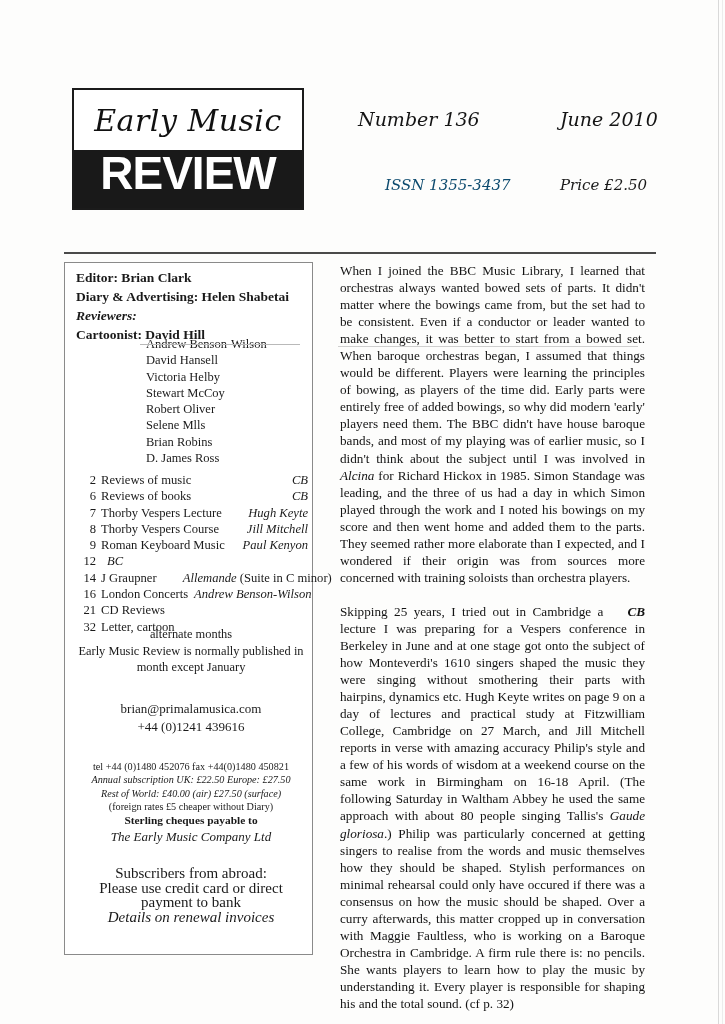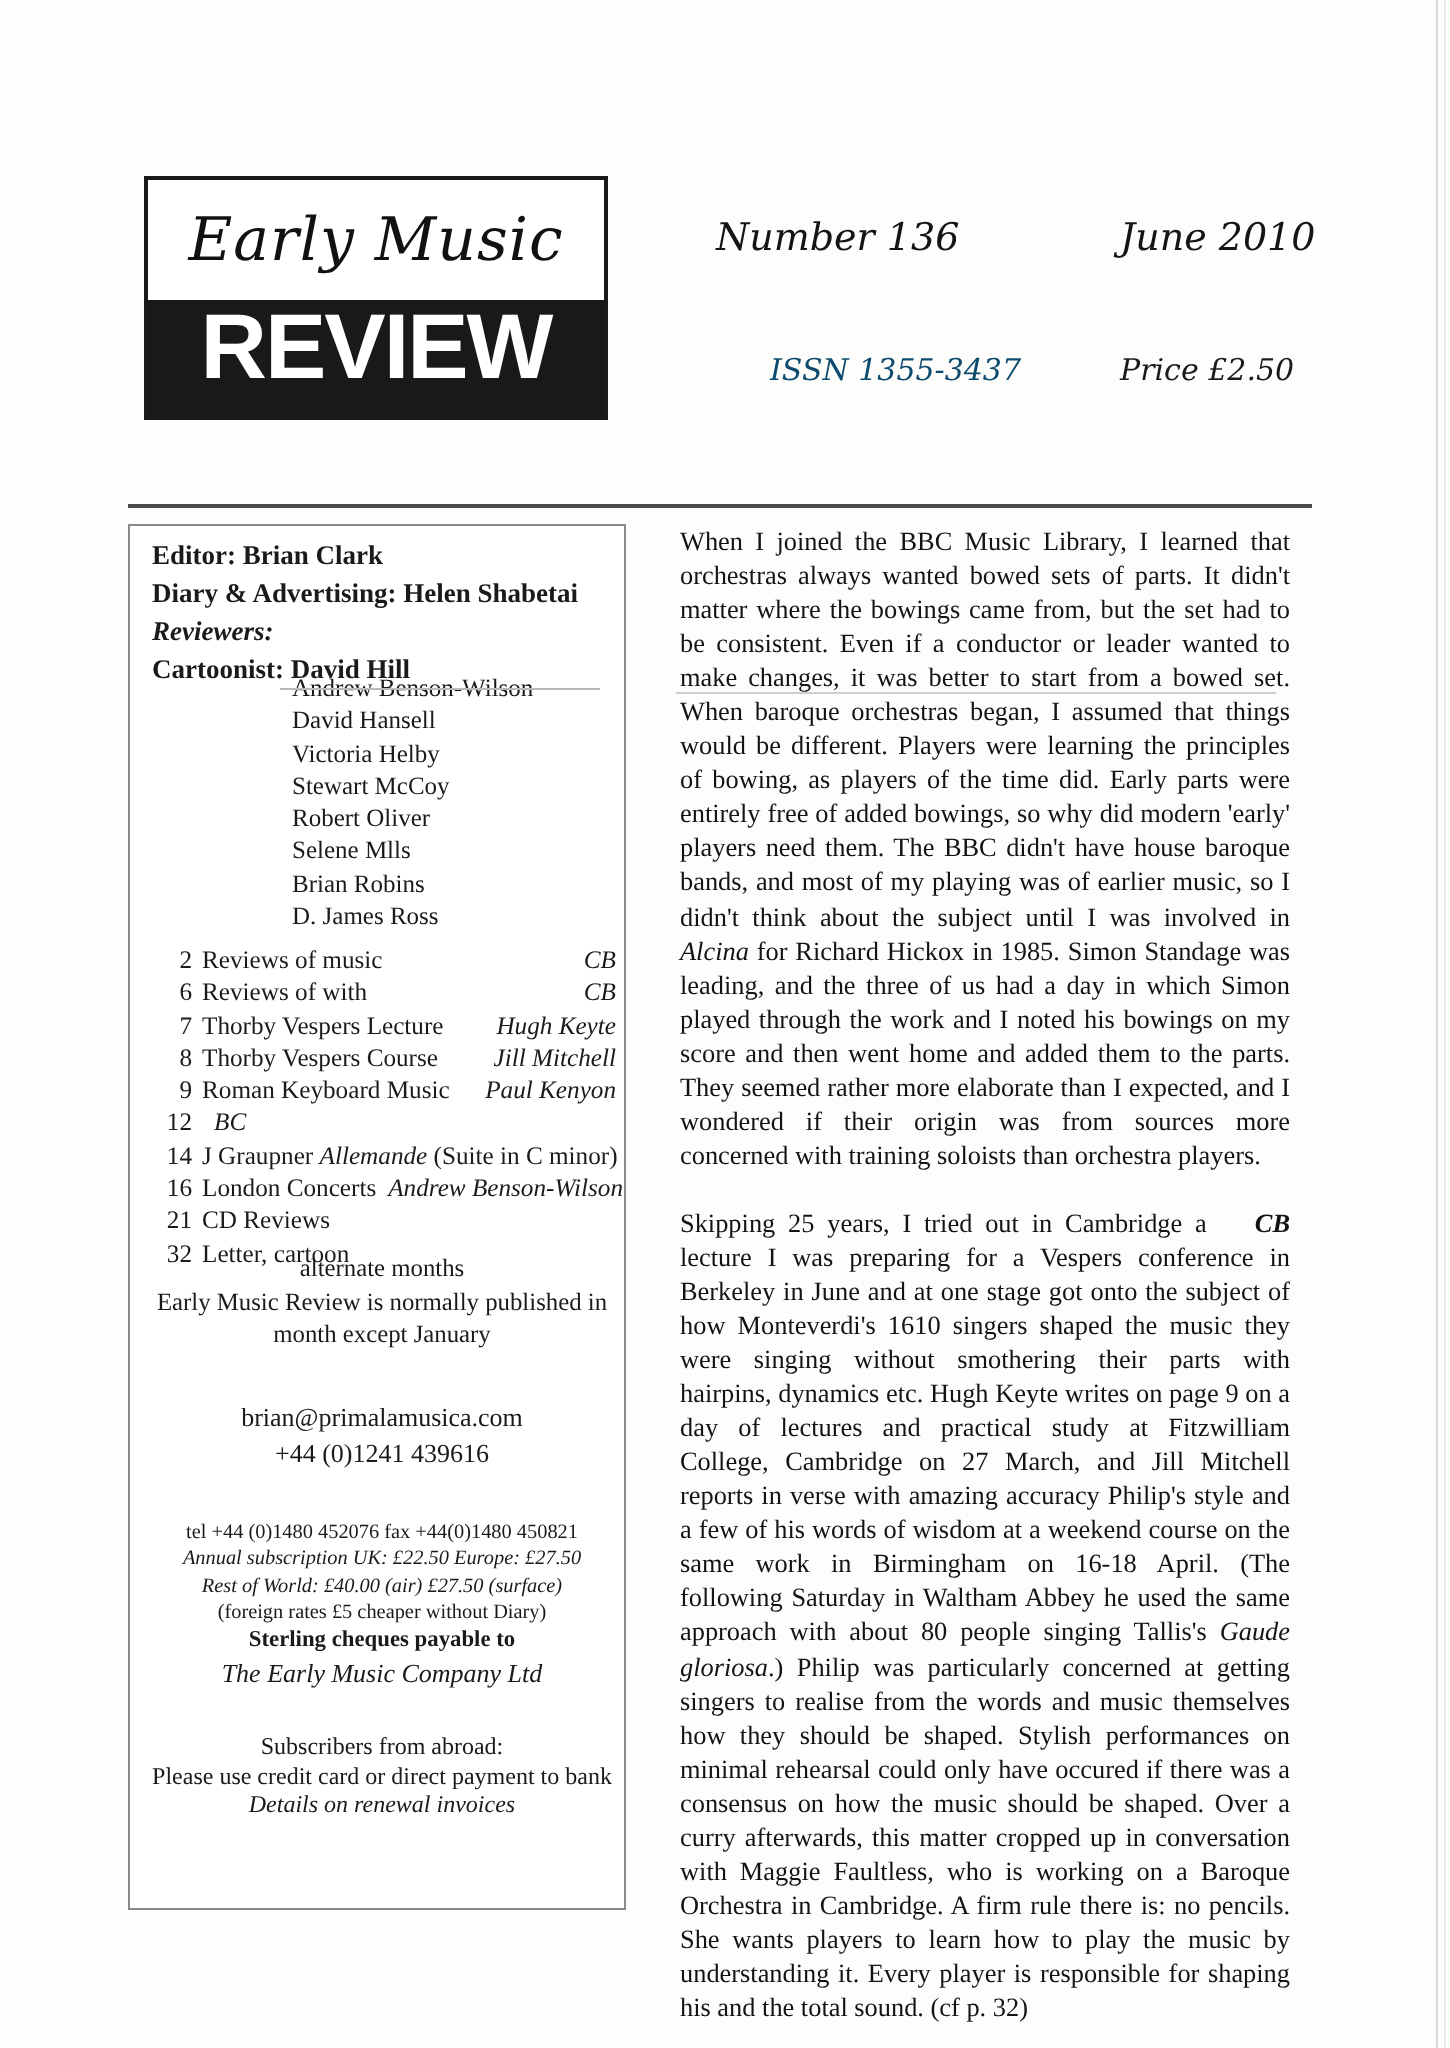--- a/index.html
+++ b/index.html
@@ -172,21 +172,21 @@
     align-items: baseline;
     white-space: nowrap;
   }
   .toc-page {
     width: 20px;
     text-align: right;
     flex: none;
     margin-right: 5px;
   }
   .toc-title { flex: 1 1 auto; }
-  .toc-title .ital { font-style: italic; }
+  .toc-title .ital { font-style: italic; margin-left: 23px; }
   .toc-by {
     flex: none;
     font-style: italic;
     margin-left: 6px;
   }
 
   
   .pubnote {
     position: absolute;
     left: 76px; top: 626px;
@@ -220,21 +220,21 @@
   .fp-line.company {
     font-style: italic;
     font-size: 13px;
     line-height: 19px;
   }
   .abroad {
     position: absolute;
     left: 74px; top: 866px;
     width: 234px;
     text-align: center;
-    font-size: 12px;
+    font-size: 15px;
     line-height: 14.6px;
   }
   .abroad .ital { font-style: italic; }
 
   
   .article {
     position: absolute;
     left: 340px; top: 262px;
     width: 305px;
     font-size: 13.2px;
@@ -299,21 +299,21 @@
   <div class="streak2"></div>
 
   <div class="contents">
       <div class="toc-row">
         <span class="toc-page">2</span>
         <span class="toc-title">Reviews of music</span>
         <span class="toc-by">CB</span>
       </div>
       <div class="toc-row">
         <span class="toc-page">6</span>
-        <span class="toc-title">Reviews of with</span>
+        <span class="toc-title">Reviews of books</span>
         <span class="toc-by">CB</span>
       </div>
       <div class="toc-row">
         <span class="toc-page">7</span>
         <span class="toc-title">Thorby Vespers Lecture</span>
         <span class="toc-by">Hugh Keyte</span>
       </div>
       <div class="toc-row">
         <span class="toc-page">8</span>
         <span class="toc-title">Thorby Vespers Course</span>

